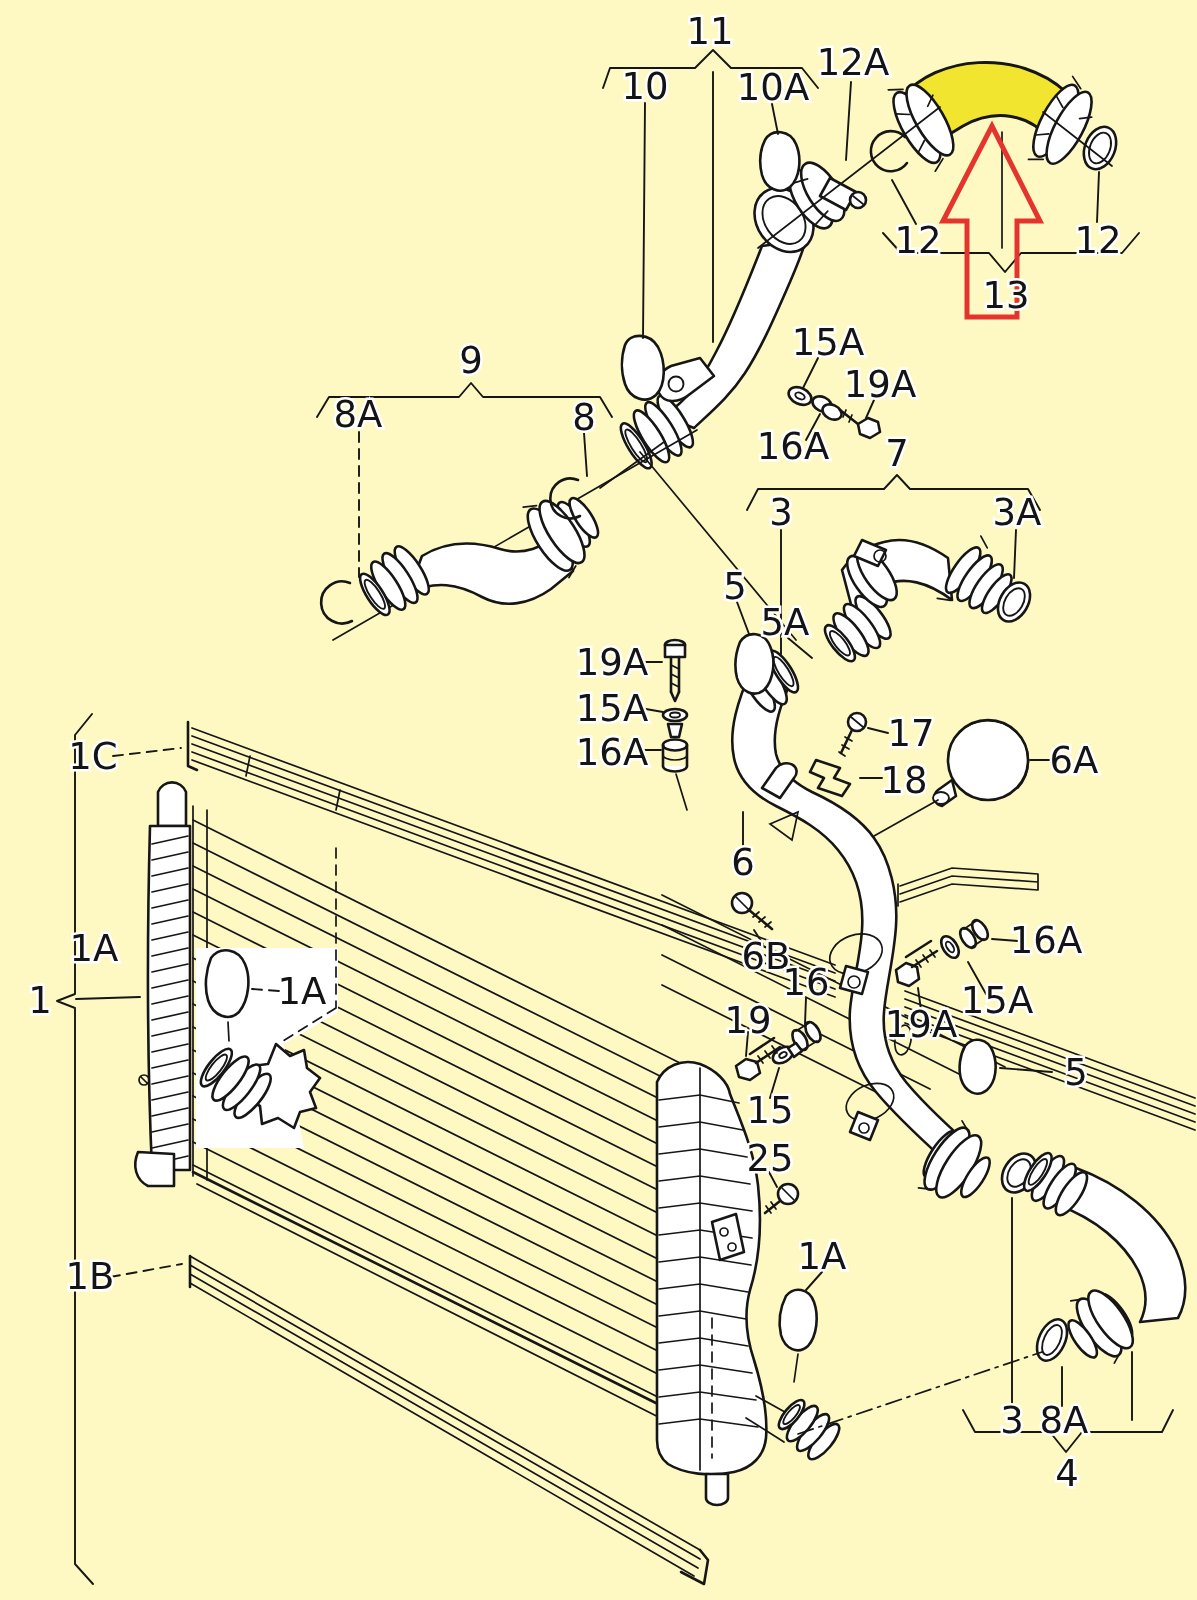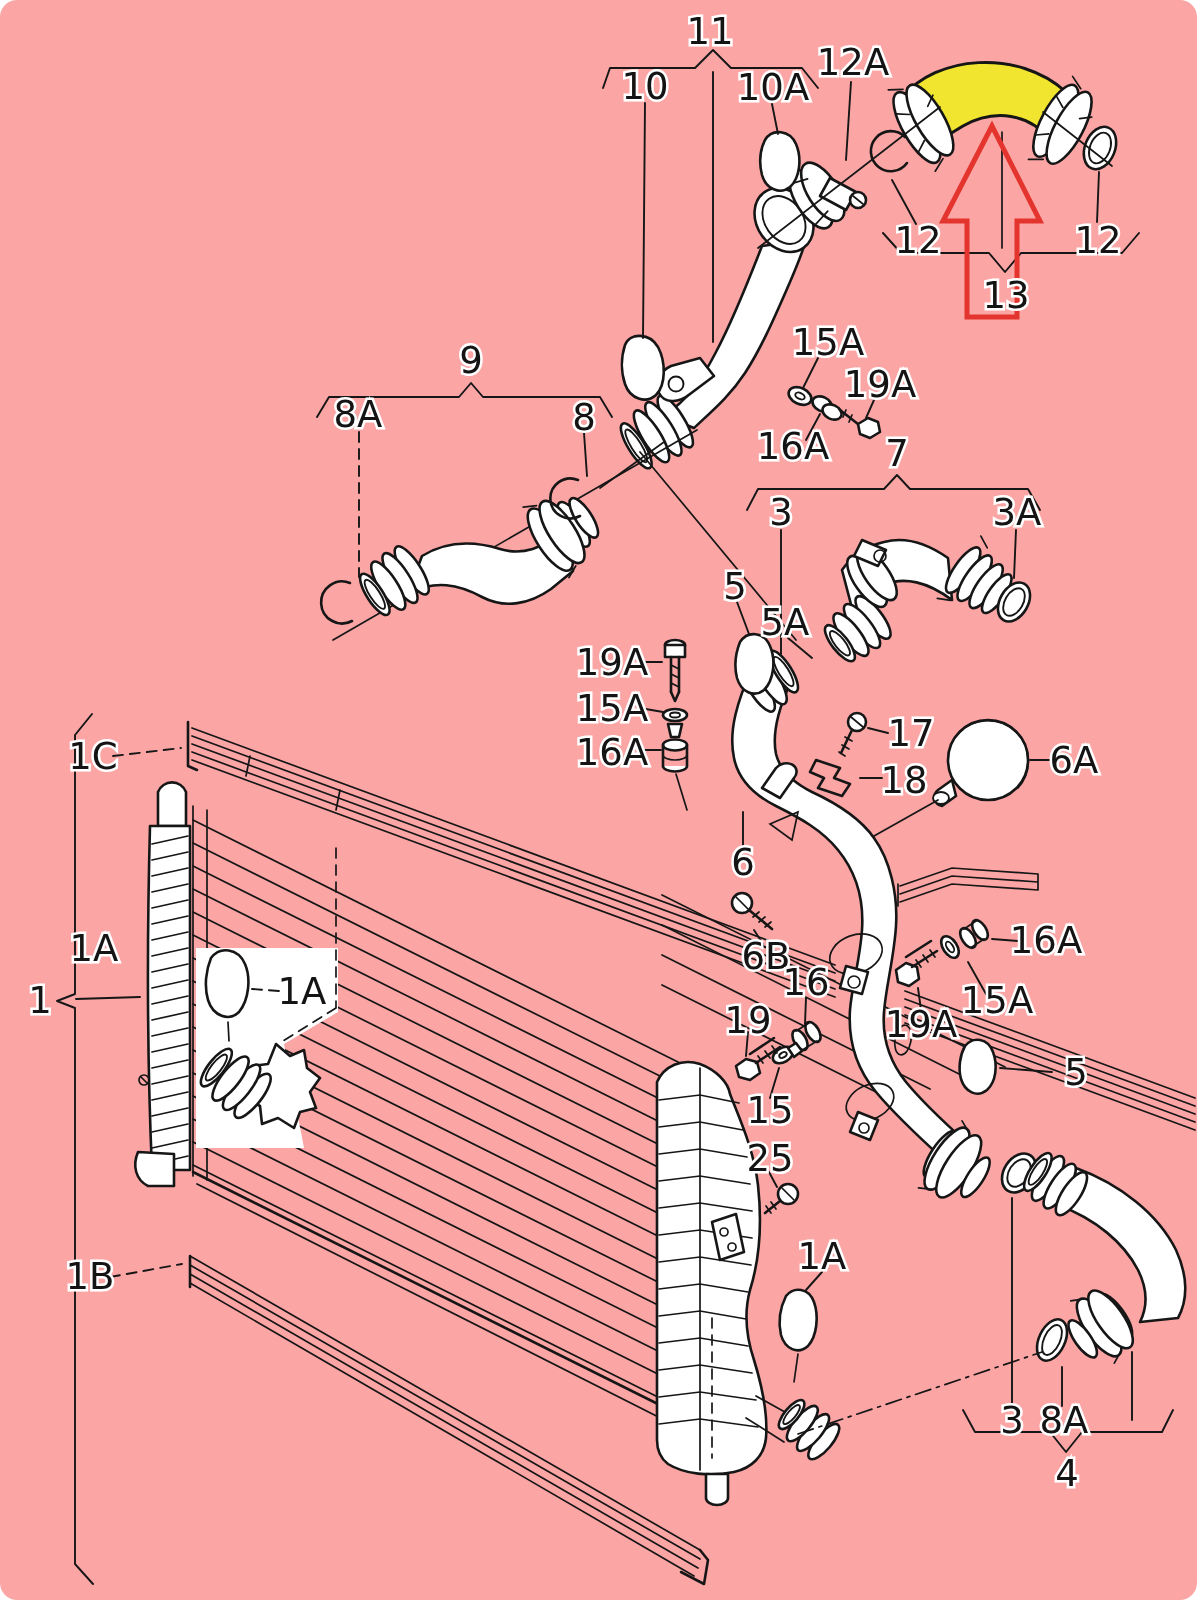--- a/index.html
+++ b/index.html
@@ -1,17 +1,17 @@
 <!DOCTYPE html>
 <html><head>
 <meta charset="utf-8">
 <style>
   html,body{margin:0;padding:0;background:#ffffff;}
-  .stage{position:relative;width:1197px;height:1600px;background:#fca5a5;overflow:hidden;
-         font-family:"Liberation Sans",sans-serif;border-radius:17px;}
+  .stage{position:relative;width:1197px;height:1600px;background:#fef9c3;overflow:hidden;
+         font-family:"Liberation Sans",sans-serif;}
   svg{display:block}
   .ln{fill:none;stroke:#161616;stroke-width:2.6;stroke-linecap:round;stroke-linejoin:round;}
   .thin{fill:none;stroke:#161616;stroke-width:1.7;stroke-linecap:round;}
   .lead{fill:none;stroke:#161616;stroke-width:1.9;stroke-linecap:round;stroke-linejoin:round;}
   .wf{fill:#ffffff;stroke:#161616;stroke-width:2.6;stroke-linejoin:round;}
   .wft{fill:#ffffff;stroke:#161616;stroke-width:1.9;stroke-linejoin:round;}
   .occl{fill:#ffffff;stroke:none;}
   .dash{stroke-dasharray:10 7;}
   .dashdot{stroke-dasharray:16 6 3 6;}
   #labels-layer text{font-family:"DejaVu Sans","Liberation Sans",sans-serif;font-size:37px;

